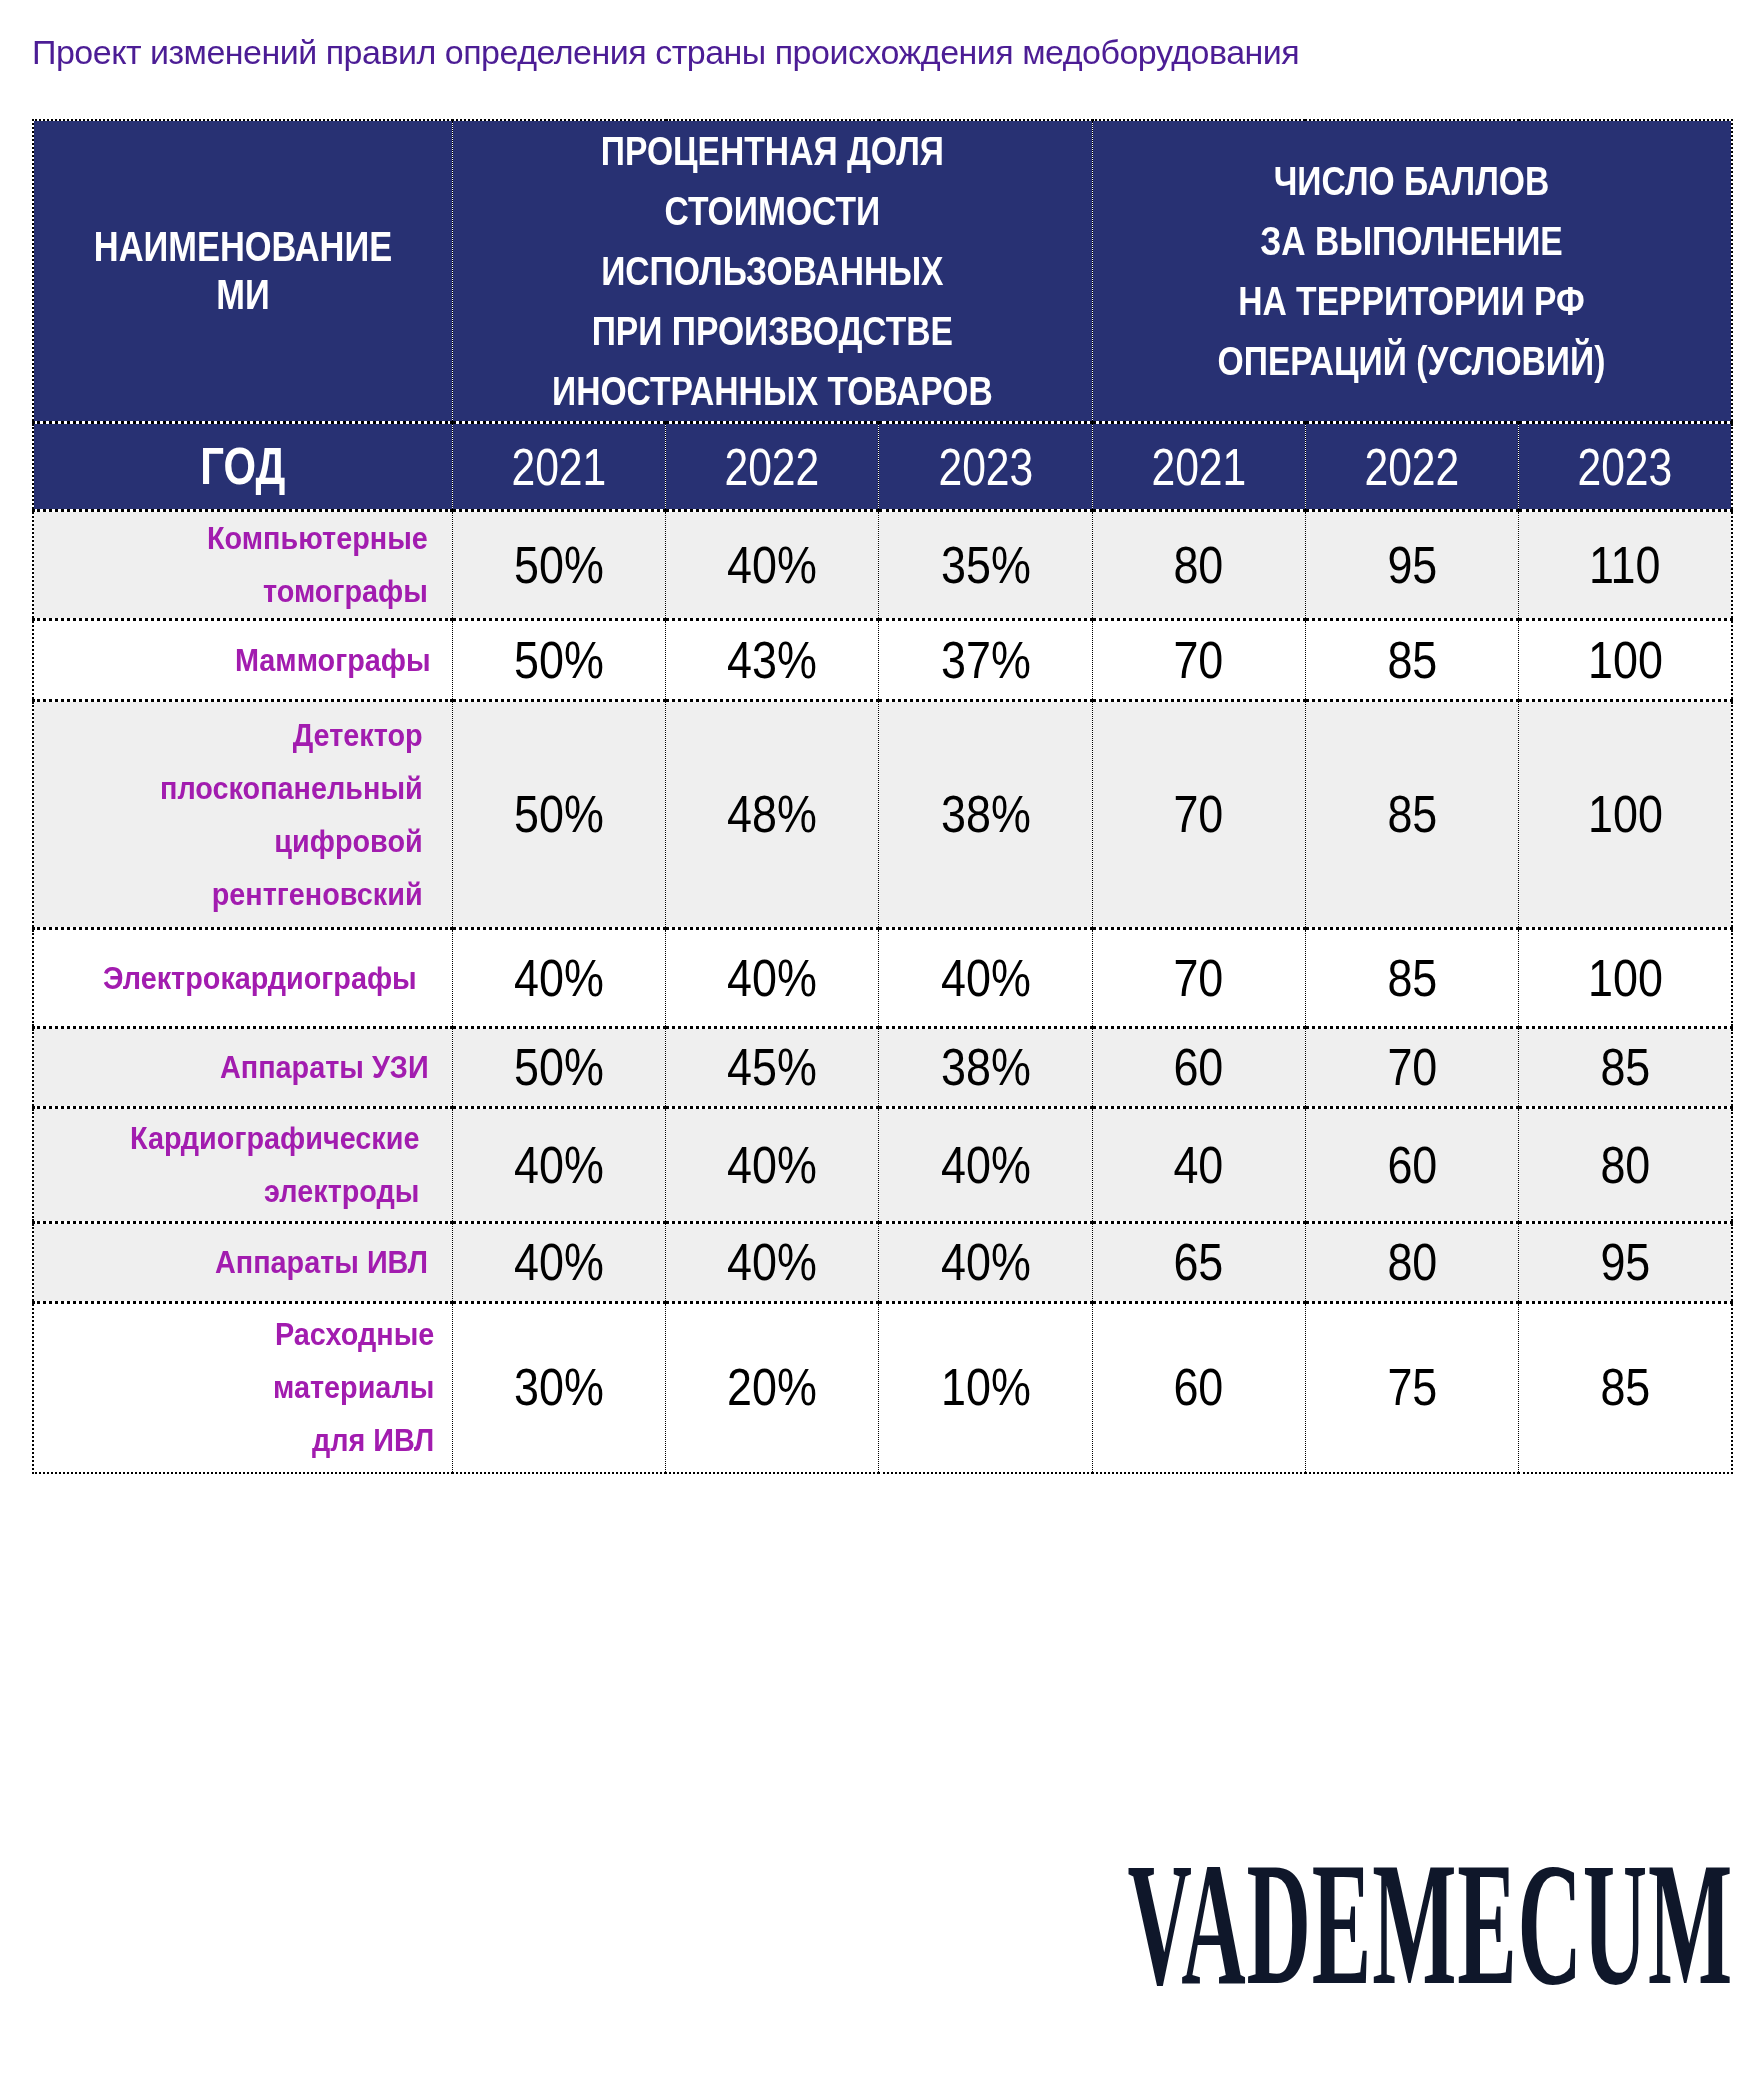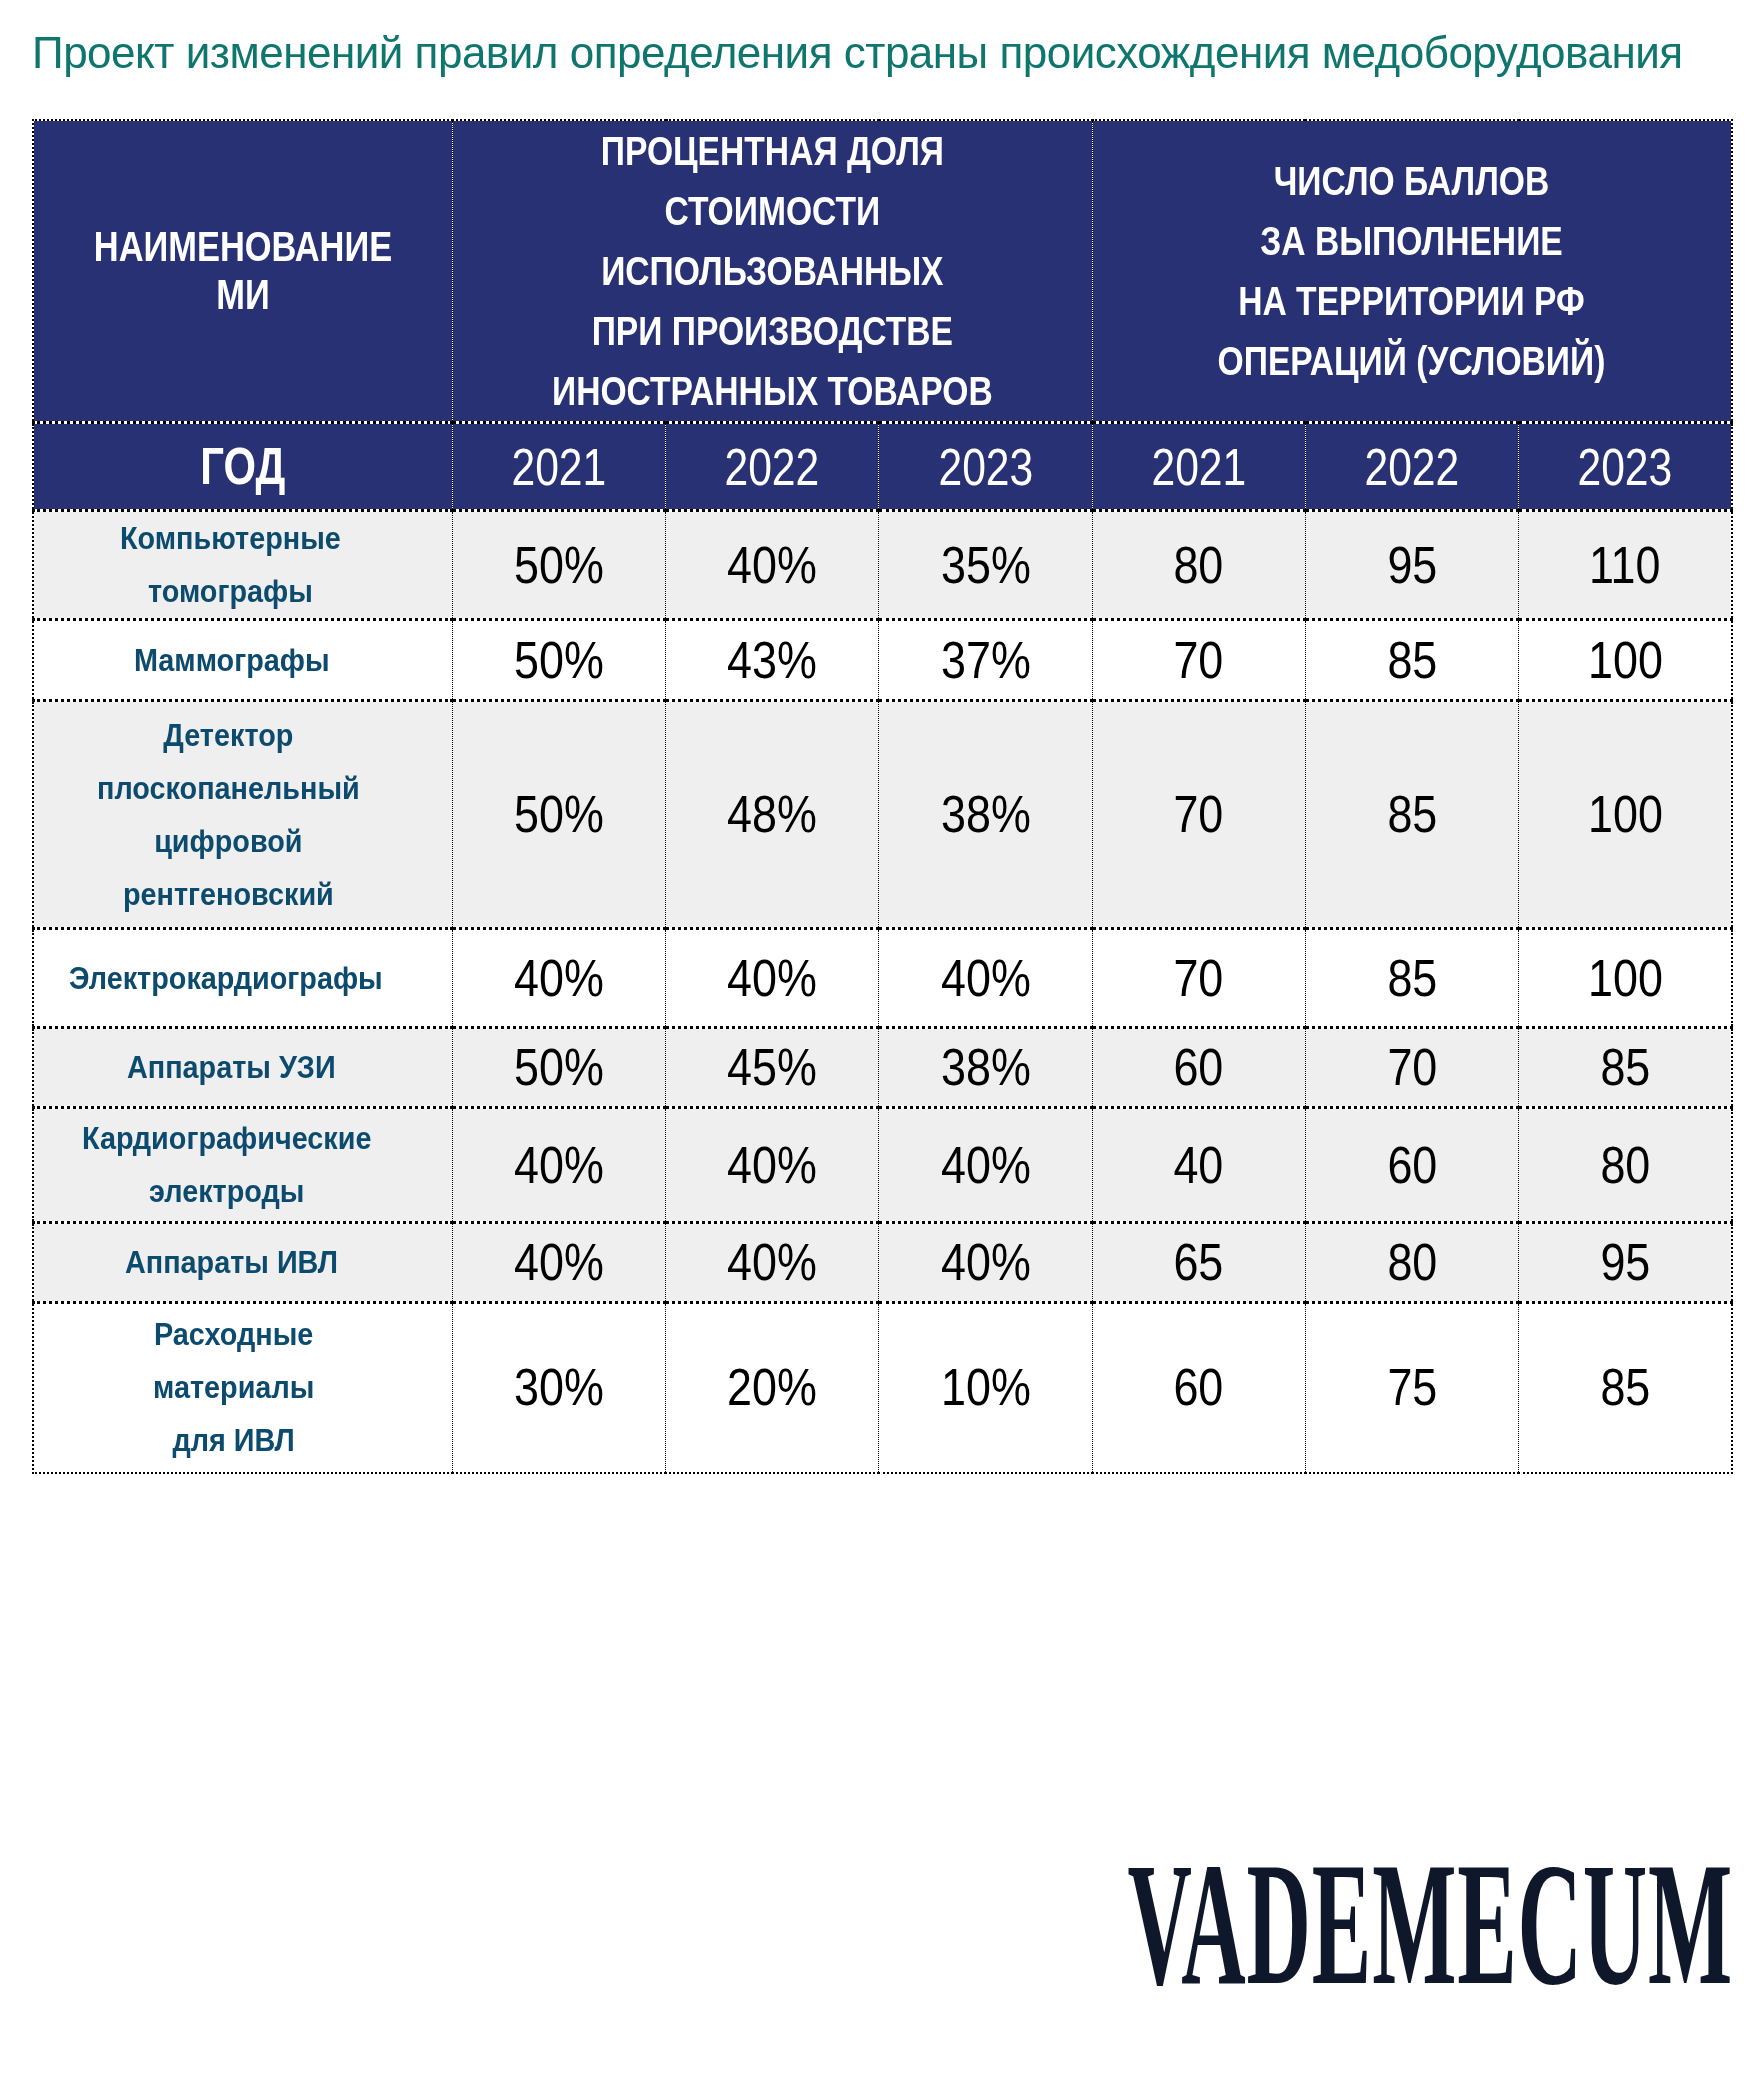--- a/index.html
+++ b/index.html
@@ -12,23 +12,23 @@
     position: relative;
     width: 1761px;
     height: 2087px;
     background: #ffffff;
     overflow: hidden;
   }
   .title {
     position: absolute;
     left: 32px;
     top: 29px;
-    font-size: 44px;
+    font-size: 34px;
     line-height: 47px;
-    color: #0f766e;
+    color: #4c1d95;
     letter-spacing: -0.5px;
     white-space: nowrap;
   }
   table.grid {
     position: absolute;
     left: 32px;
     top: 119px;
     width: 1701px;
     border-collapse: collapse;
     table-layout: fixed;
@@ -74,26 +74,26 @@
   }
   .cond-name {
     display: inline-block;
     transform: scaleX(0.9);
     transform-origin: left center;
   }
   
   tr.data td { background: #ffffff; }
   tr.data.alt td { background: #efefef; }
   td.name {
-    text-align: center;
+    text-align: right;
     padding-left: 8.4px;
     font-weight: 700;
     font-size: 32px;
     line-height: 53px;
-    color: #0c4a6e;
+    color: #a21caf;
     white-space: pre-line;
   }
   td.val {
     text-align: center;
     font-size: 51px;
     color: #000;
   }
   td.val .cond { transform: scaleX(0.88); }
   .logo {
     position: absolute;

